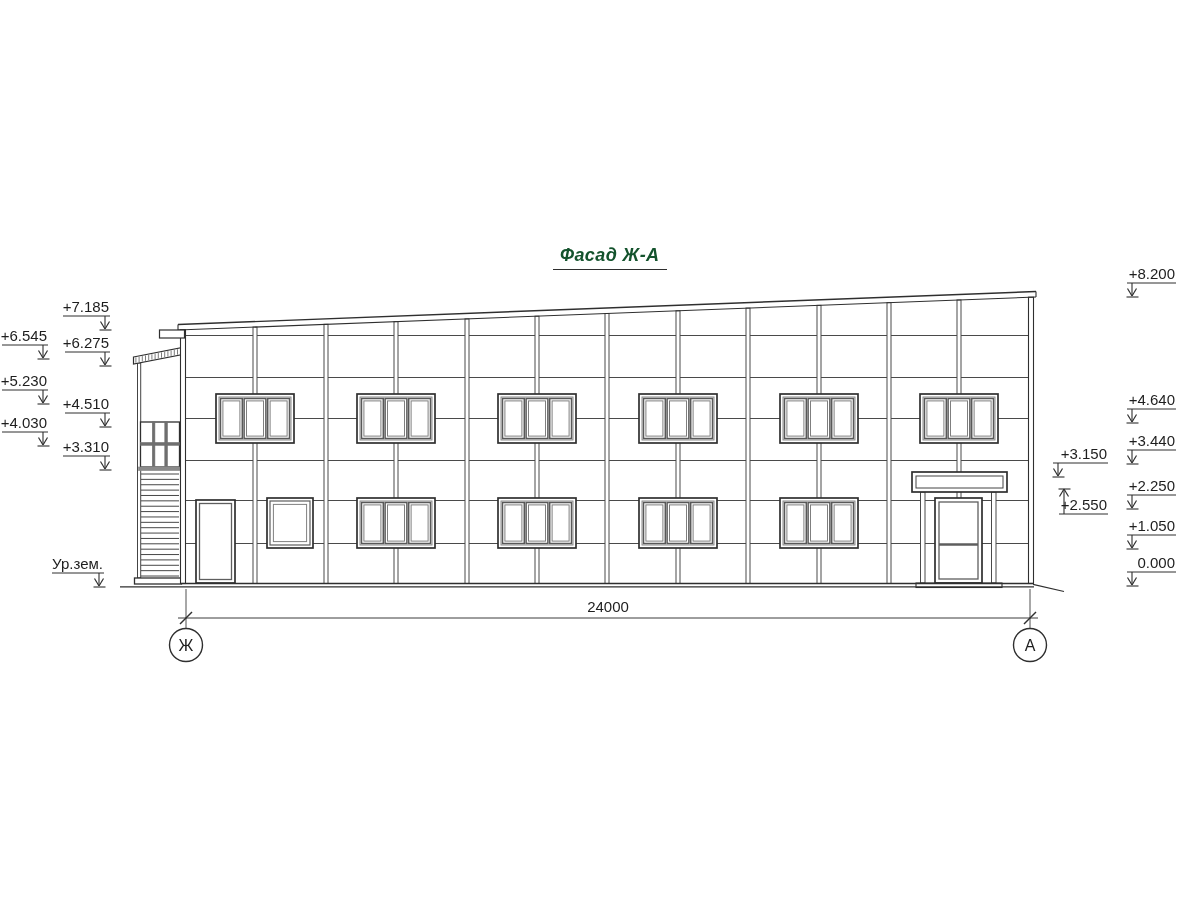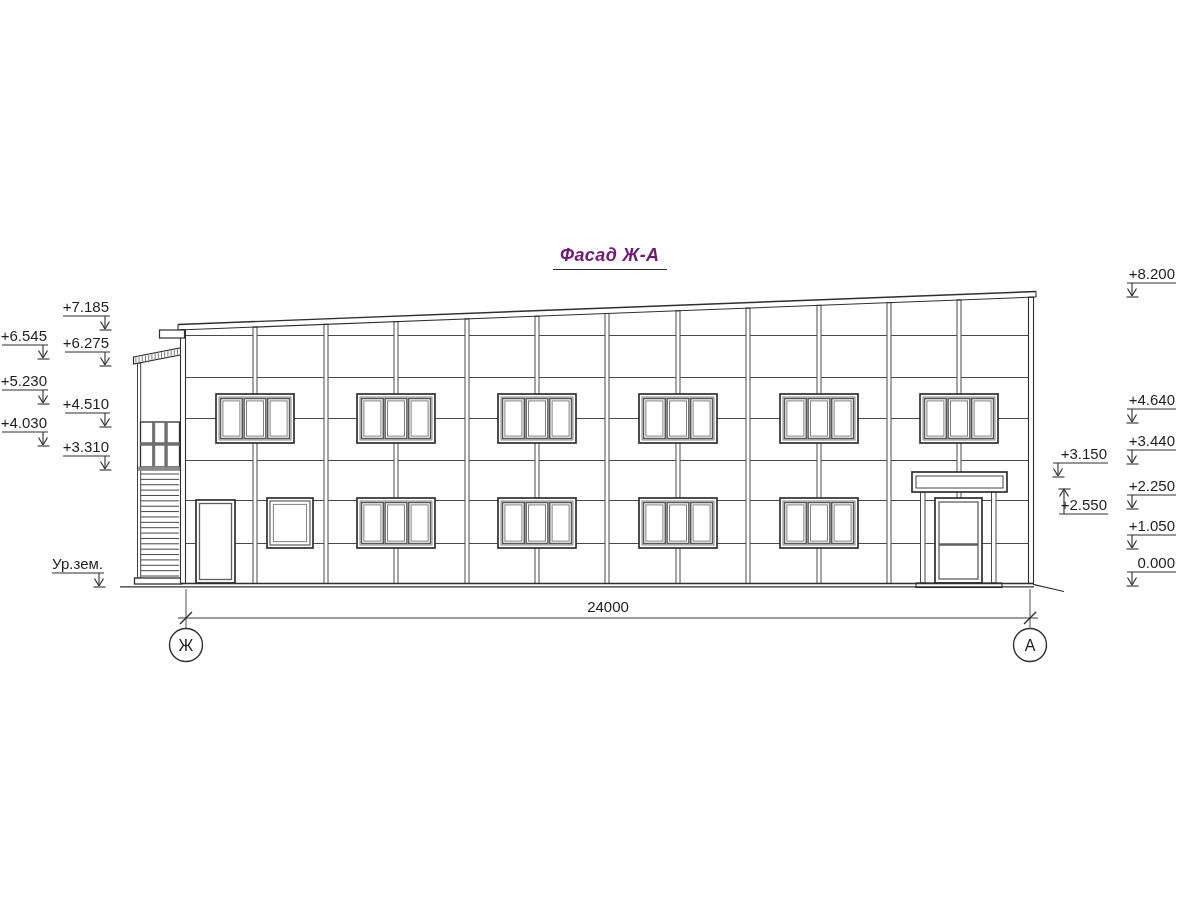--- a/index.html
+++ b/index.html
@@ -1,19 +1,19 @@
 <!DOCTYPE html>
 <html><head>
 <meta charset="utf-8">
 <style>
   html,body{margin:0;padding:0;background:#ffffff;}
   .canvas{position:relative;width:1200px;height:900px;background:#fff;overflow:hidden;
           font-family:"Liberation Sans", sans-serif;}
   .dwg-title{position:absolute;left:553px;top:245px;font-size:18px;font-style:italic;
-             font-weight:bold;color:#701a75;border-bottom:1.6px solid #2e2e2e;
+             font-weight:bold;color:#14532d;border-bottom:1.6px solid #2e2e2e;
              padding:0 7px 3px 7px;letter-spacing:.4px;text-align:center;}
   svg{position:absolute;left:0;top:0;}
   svg text{font-family:"Liberation Sans", sans-serif;fill:#1e1e1e;}
 </style>
 </head>
 <body>
 
 <div class="canvas">
   <div class="dwg-title">Фасад Ж-А</div>
   <svg id="dwg" width="1200" height="900" viewBox="0 0 1200 900">

